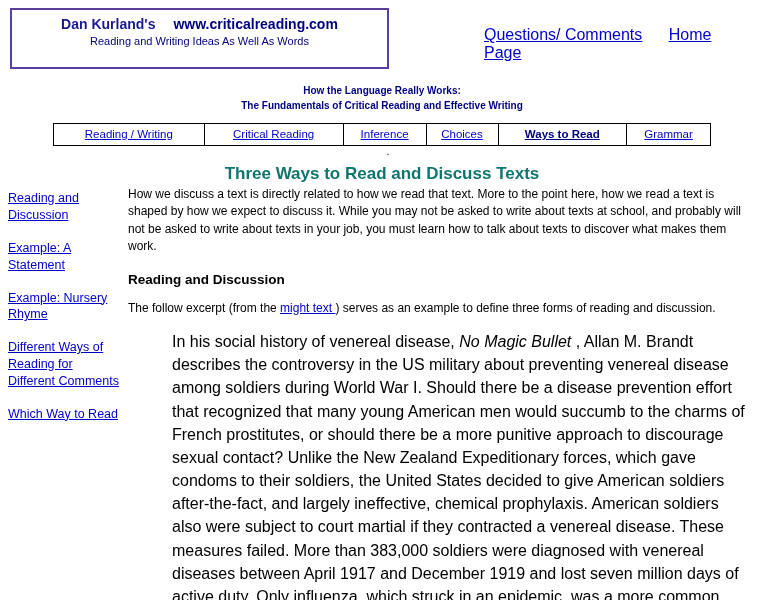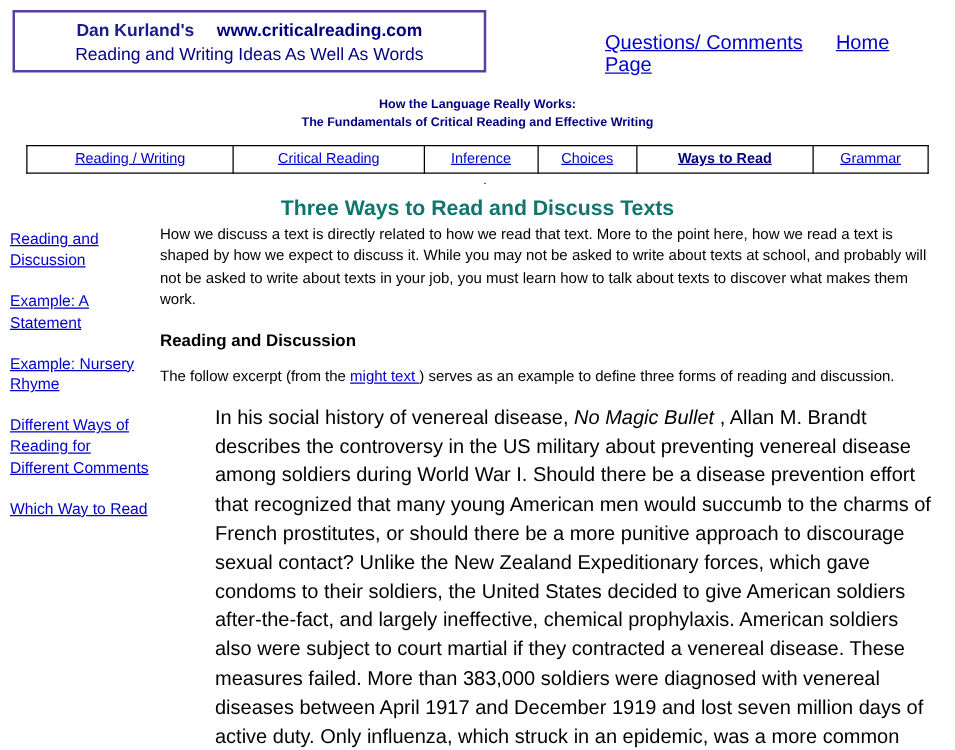--- a/index.html
+++ b/index.html
@@ -24,34 +24,34 @@
   
   .header-row {
     display: flex;
     align-items: flex-start;
     padding: 8px 0 0 0;
   }
   .logo-box {
     border: 2px solid #5a3fa0;
     margin-left: 10px;
     width: 390px;
-    padding: 6px 0 5px 0;
+    padding: 6px 0 20px 0;
     text-align: center;
   }
   .logo-line1 {
     font-size: 14px;
     font-weight: bold;
     color: #1a1a8c;
   }
   .logo-line1 .site {
     color: #000080;
     margin-left: 18px;
   }
   .logo-line2 {
-    font-size: 14px;
+    font-size: 11px;
     color: #000080;
     margin-top: 3px;
   }
   .top-links {
     margin-left: 95px;
     margin-top: 18px;
     font-size: 16px;
   }
   .top-links a {
     color: #0000cc;
@@ -65,21 +65,21 @@
     font-weight: bold;
     font-size: 10px;
     line-height: 1.5;
     margin-top: 14px;
   }
 
   
   .navtable {
     border-collapse: collapse;
     margin: 10px auto 0 auto;
-    width: 722px;
+    width: 658px;
   }
   .navtable td {
     border: 1px solid #000000;
     text-align: center;
     padding: 4px 0 5px 0;
     font-size: 11.5px;
   }
   .navtable td a {
     color: #0000cc;
   }

